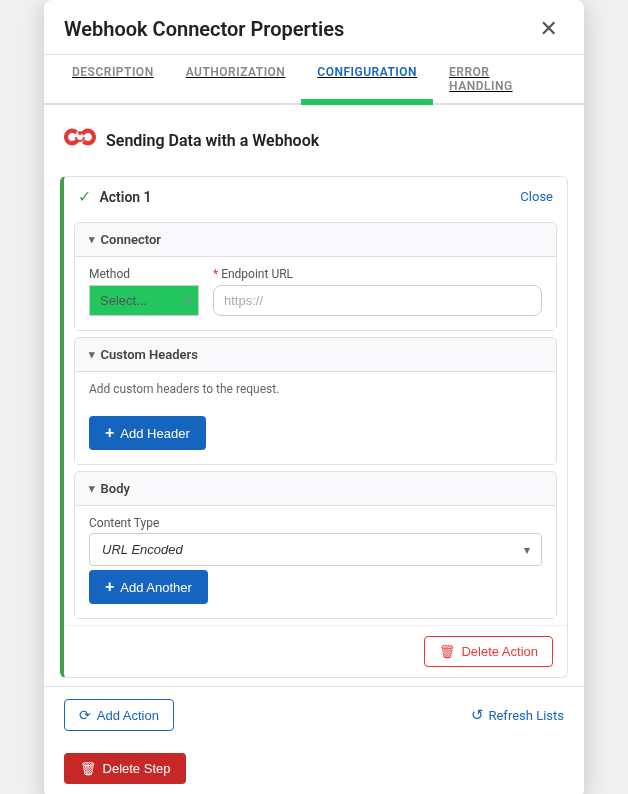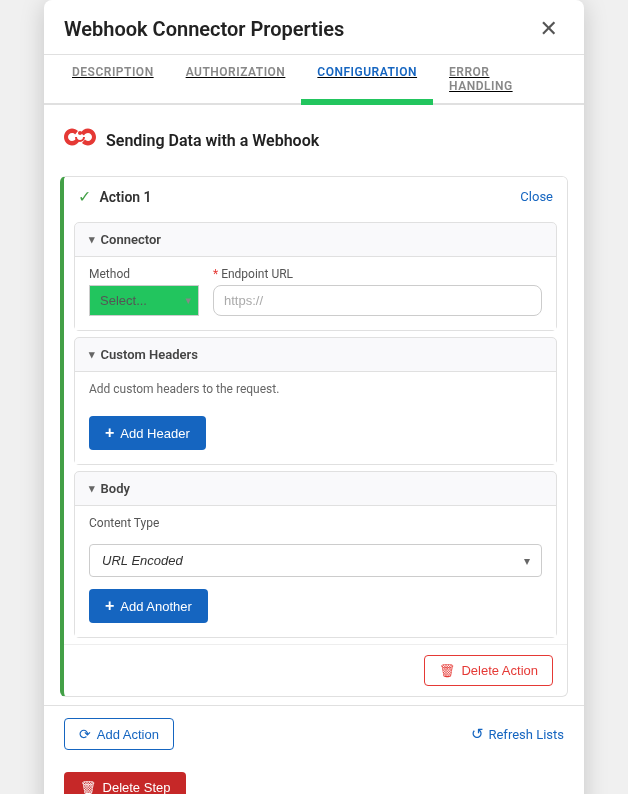--- a/index.html
+++ b/index.html
@@ -205,22 +205,22 @@
       font-weight: 500;
       cursor: pointer;
       display: flex;
       align-items: center;
       gap: 6px;
     }
     .plus-icon { font-size: 16px; font-weight: bold; }
     .content-type-wrap {
       display: flex;
       flex-direction: column;
-      gap: 14px;
-      margin-bottom: 12px;
+      gap: 3px;
+      margin-bottom: 4px;
     }
     .content-type-select {
       width: 100%;
       padding: 8px 36px 8px 12px;
       border: 1px solid #ccc;
       border-radius: 4px;
       font-size: 13px;
       color: #333;
       background: #fff;
       appearance: none;

